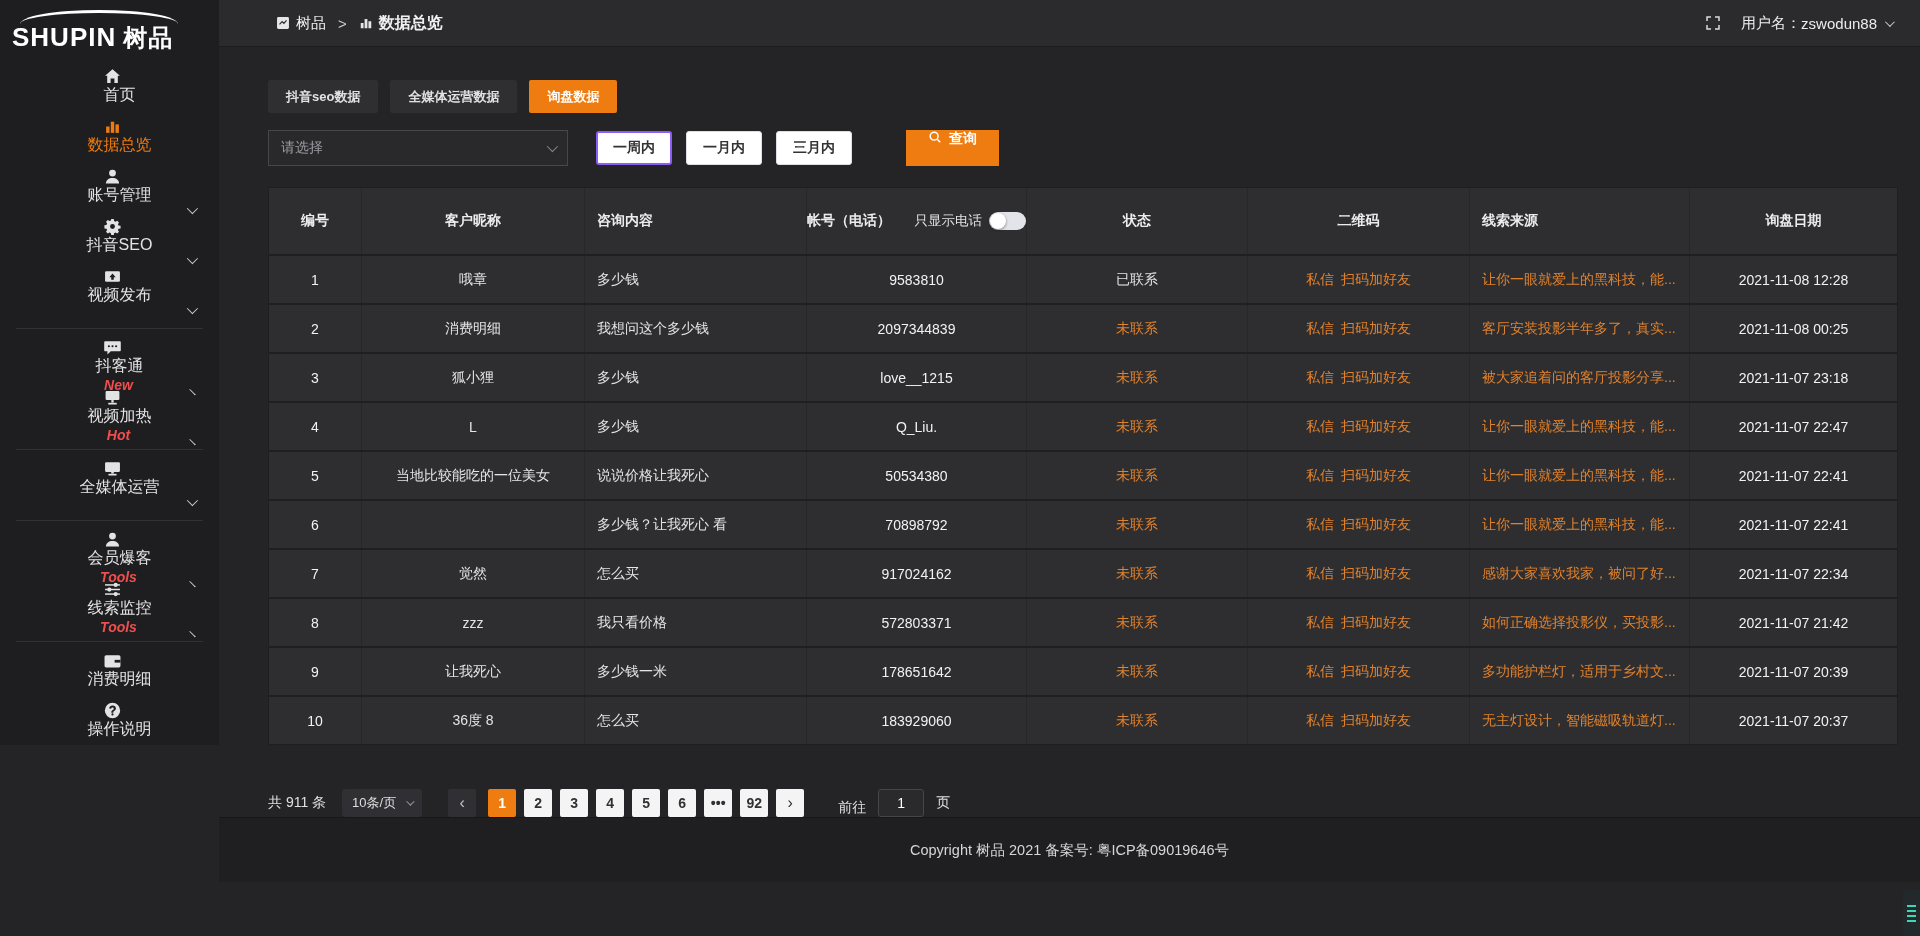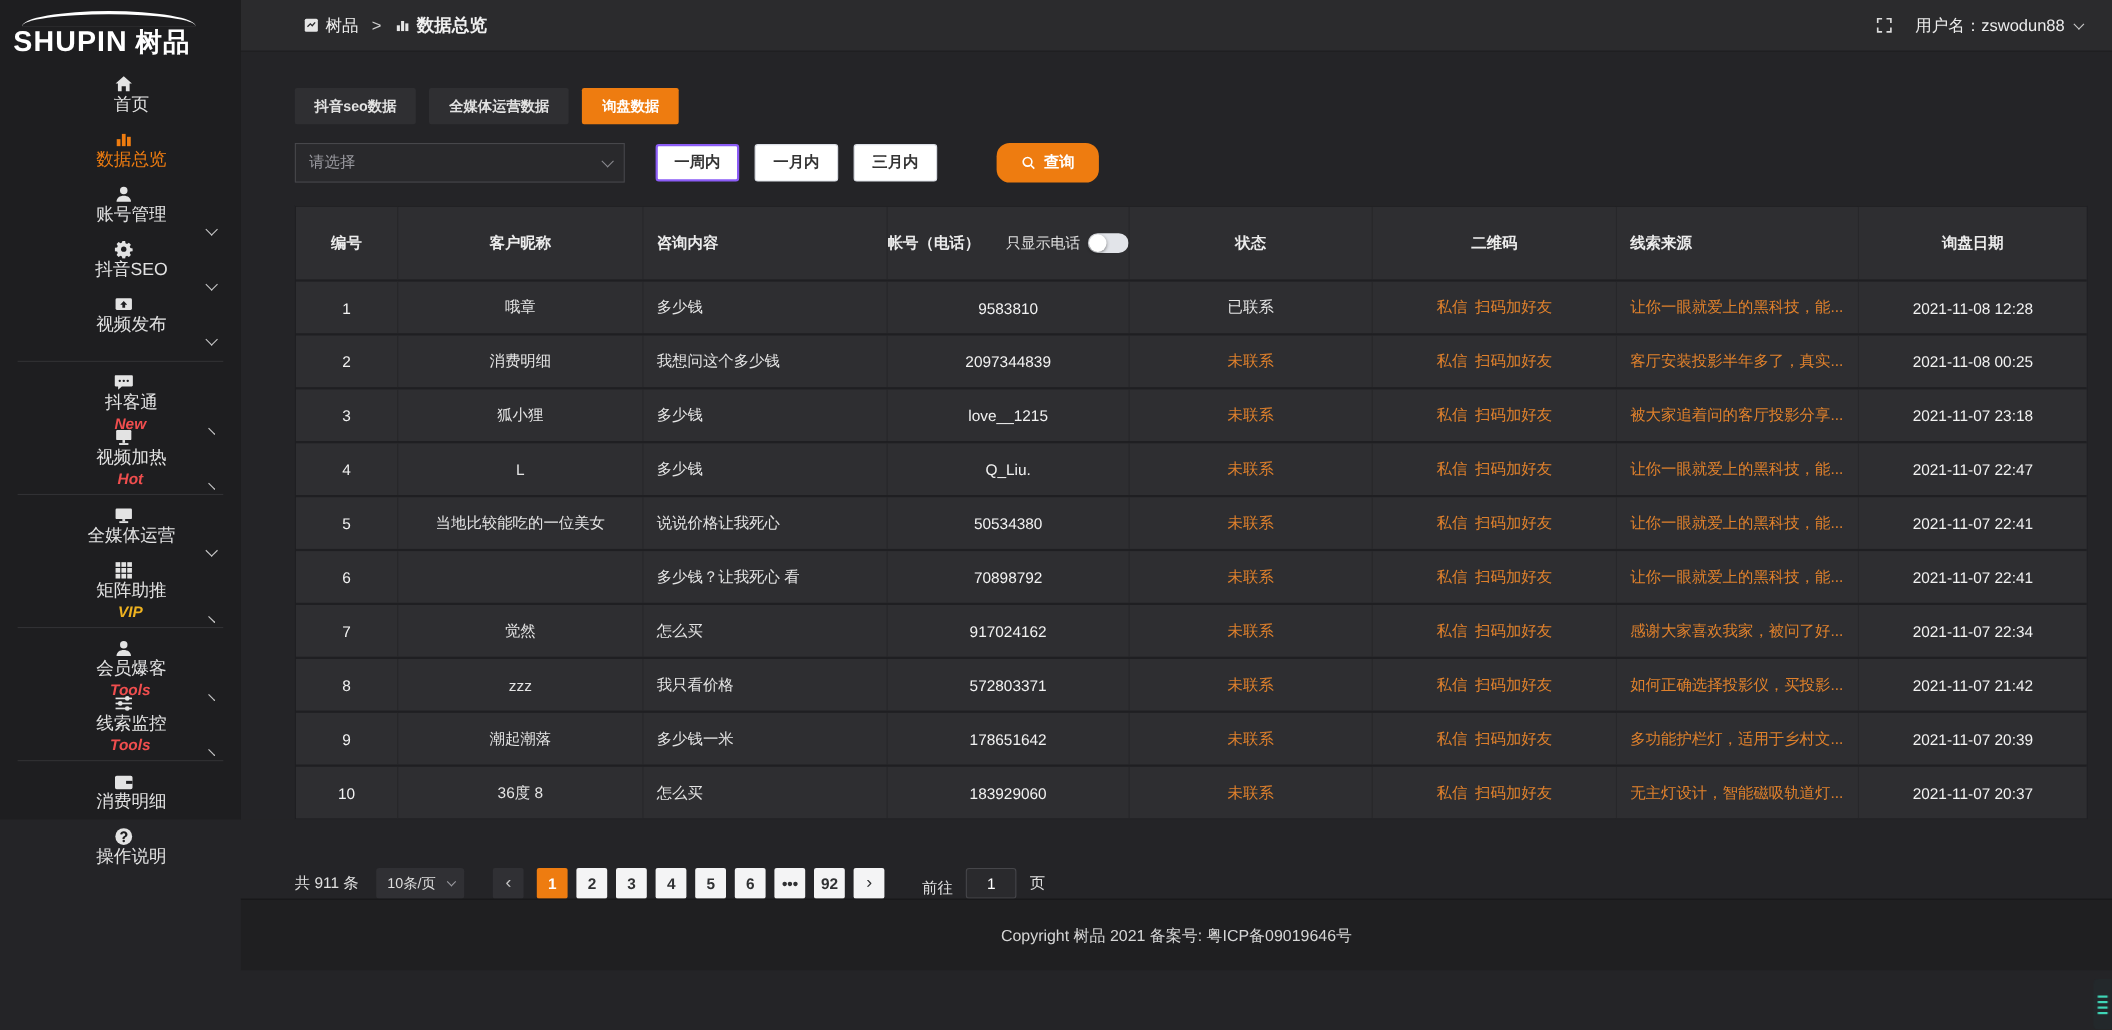--- a/index.html
+++ b/index.html
@@ -62,22 +62,22 @@
   .select { width:300px; height:36px; background:#29292c; border:1px solid #47474b;
     border-radius:0; color:#9a9aa0; font-size:14px; padding:0 12px;
     display:flex; align-items:center; justify-content:space-between; cursor:pointer; }
   .select .chev { border-color:#8a8a90; }
   .range { height:34px; min-width:76px; margin-left:14px; cursor:pointer;
     background:#fff; color:#333; border:1px solid #dcdfe6; border-radius:3px;
     font-size:14px; font-family:inherit; font-weight:700; }
   .range:first-of-type { margin-left:28px; }
   .range.sel { border:2px solid #8b5cf6; }
   .search-btn { height:36px; padding:0 22px; margin-left:54px; border:none;
-    background:#ee7c10; color:#fff; font-size:14px; border-radius:12px; cursor:pointer;
-    display:flex; align-items:center; gap:7px; font-family:inherit; font-weight:700; }
+    background:#ee7c10; color:#fff; font-size:14px; border-radius:0; cursor:pointer;
+    display:flex; gap:7px; font-family:inherit; font-weight:700; }
   .s-ic { display:inline-flex; } .s-ic svg { width:14px; height:14px; }
 
   
   .table { margin-top:21px; width:1630px; background:#2e2e31;
     border:1px solid #1f1f22; }
   .thead, .trow { display:grid;
     grid-template-columns:93px 223px 222px 220px 221px 222px 220px 207px; }
   .thead { min-height:66px; }
   .trow { height:49px; border-top:2px solid #1f1f22; }
   .tcell { display:flex; align-items:center; justify-content:center;
@@ -222,38 +222,20 @@
           <span class="side-icon">
             <svg viewBox="0 0 16 16" fill="currentColor">
               <rect x="1" y="2.2" width="14" height="9" rx="1"></rect>
               <rect x="6.8" y="11.2" width="2.4" height="1.6"></rect>
               <rect x="4.2" y="13" width="7.6" height="1.6"></rect>
             </svg>
           </span>
           <span class="side-label">全媒体运营</span>
           <span class="chev"></span>
         </div>
-        <div class="side-item">
-          <span class="side-icon">
-            <svg viewBox="0 0 16 16" fill="currentColor">
-              <rect x="1" y="1" width="4" height="4"></rect>
-              <rect x="6" y="1" width="4" height="4"></rect>
-              <rect x="11" y="1" width="4" height="4"></rect>
-              <rect x="1" y="6" width="4" height="4"></rect>
-              <rect x="6" y="6" width="4" height="4"></rect>
-              <rect x="11" y="6" width="4" height="4"></rect>
-              <rect x="1" y="11" width="4" height="4"></rect>
-              <rect x="6" y="11" width="4" height="4"></rect>
-              <rect x="11" y="11" width="4" height="4"></rect>
-            </svg>
-          </span>
-          <span class="side-label">矩阵助推</span>
-          <span class="badge gold">VIP</span>
-          <span class="chev"></span>
-        </div>
         <div class="side-divider"></div>
         <div class="side-item">
           <span class="side-icon">
             <svg viewBox="0 0 16 16" fill="currentColor">
               <circle cx="8" cy="4.8" r="3.2"></circle>
               <path d="M1.8 14.5c0-3.4 2.8-5.2 6.2-5.2s6.2 1.8 6.2 5.2z"></path>
             </svg>
           </span>
           <span class="side-label">会员爆客</span>
           <span class="badge red">Tools</span>
@@ -505,21 +487,21 @@
                   <span class="link">扫码加好友</span>
                 </span>
               </div>
               <div class="tcell left">
                 <span class="link">如何正确选择投影仪，买投影...</span>
               </div>
               <div class="tcell num">2021-11-07 21:42</div>
             </div>
             <div class="trow">
               <div class="tcell num">9</div>
-              <div class="tcell">潮起潮落</div>
+              <div class="tcell">让我死心</div>
               <div class="tcell left">多少钱一米</div>
               <div class="tcell num">178651642</div>
               <div class="tcell orange">未联系</div>
               <div class="tcell">
                 <span class="qr-links">
                   <span class="link">私信</span>
                   <span class="link">扫码加好友</span>
                 </span>
               </div>
               <div class="tcell left">

